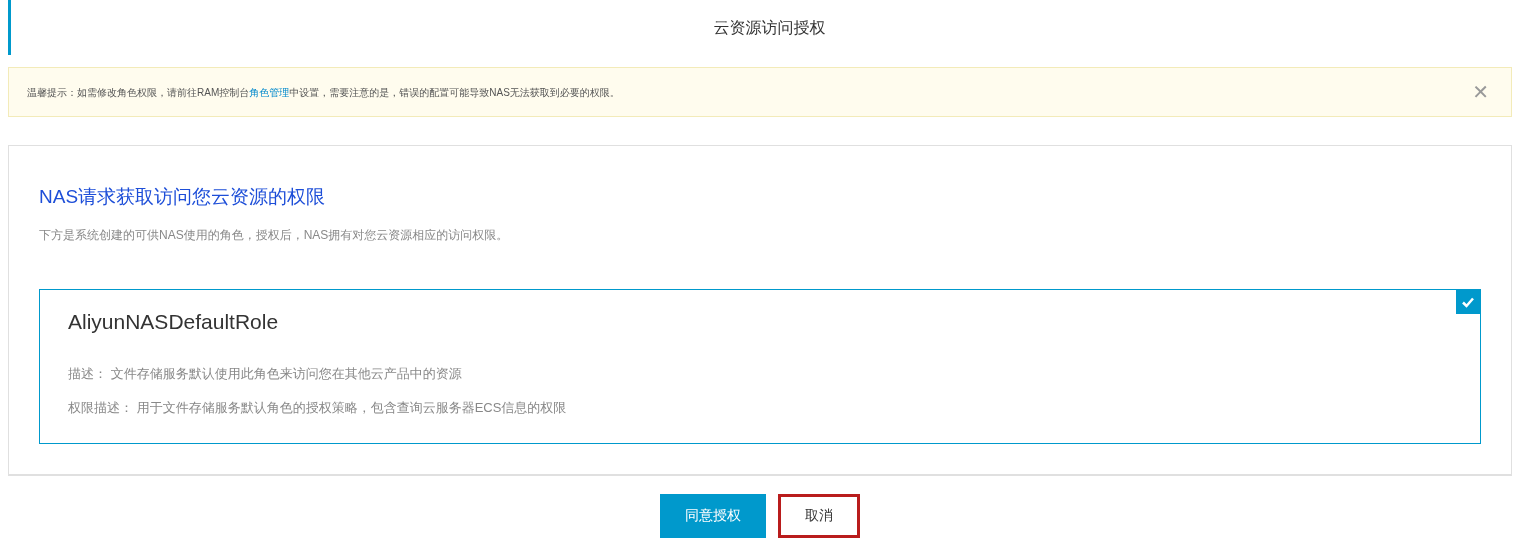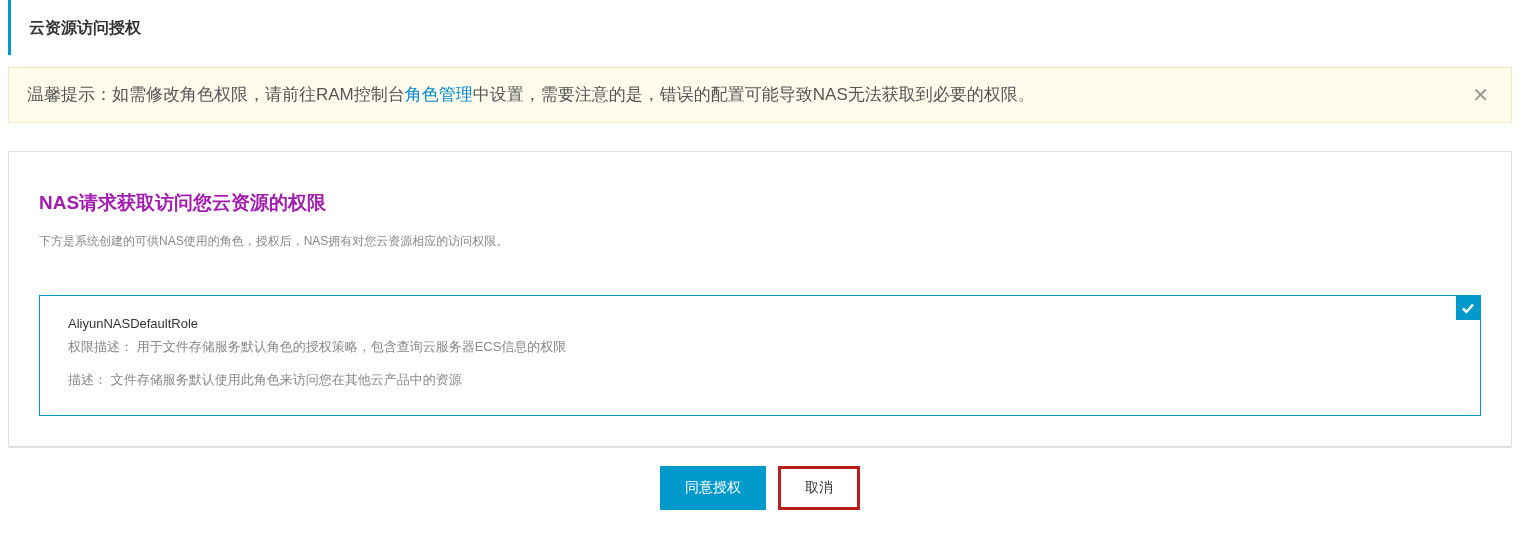--- a/index.html
+++ b/index.html
@@ -15,35 +15,36 @@
       position: relative;
     }
     .page-header {
       padding: 18px 10px 16px 10px;
       border-left: 3px solid #0099cc;
       margin-left: 8px;
     }
     .page-title {
       font-size: 16px;
       color: #333;
-      font-weight: bold;
+      font-weight: normal;
       padding-left: 8px;
+      text-align: center;
     }
     .notice-bar {
       background: #fffcee;
       border: 1px solid #f3ebb9;
       margin: 12px 8px 0 8px;
       padding: 14px 18px;
       position: relative;
       display: flex;
       align-items: center;
       justify-content: space-between;
     }
     .notice-text {
-      font-size: 17px;
+      font-size: 10px;
       color: #555;
       line-height: 1.5;
     }
     .notice-link {
       color: #0088cc;
       text-decoration: none;
       cursor: pointer;
     }
     .notice-close {
       font-size: 20px;
@@ -53,22 +54,22 @@
       padding: 0 4px;
     }
     .main-panel {
       border: 1px solid #e0e0e0;
       margin: 28px 8px 0 8px;
       padding: 38px 30px 30px 30px;
       background: #ffffff;
     }
     .main-heading {
       font-size: 19px;
-      color: #a21caf;
-      font-weight: bold;
+      color: #1d4ed8;
+      font-weight: normal;
       margin-bottom: 16px;
     }
     .main-subtext {
       font-size: 12px;
       color: #888;
       line-height: 1.6;
     }
     .role-card {
       border: 1px solid #0099cc;
       margin-top: 44px;
@@ -85,24 +86,24 @@
       background: #0099cc;
       display: flex;
       align-items: center;
       justify-content: center;
     }
     .role-check svg {
       width: 16px;
       height: 16px;
     }
     .role-name {
-      font-size: 13px;
+      font-size: 21px;
       color: #333;
       font-weight: normal;
-      margin-bottom: 4px;
+      margin-bottom: 28px;
     }
     .role-row {
       font-size: 13px;
       color: #888;
       line-height: 1.8;
       margin-bottom: 10px;
     }
     .role-row:last-child {
       margin-bottom: 0;
     }
@@ -152,26 +153,26 @@
   <p class="main-subtext">下方是系统创建的可供NAS使用的角色，授权后，NAS拥有对您云资源相应的访问权限。</p>
 
   <div class="role-card">
     <div class="role-check">
       <svg viewBox="0 0 16 16" fill="none" stroke="#ffffff" stroke-width="2.5">
         <path d="M3 8.5 L6.5 12 L13 4.5"></path>
       </svg>
     </div>
     <h3 class="role-name">AliyunNASDefaultRole</h3>
     <div class="role-row">
+      <span>描述：</span>
+      <span>文件存储服务默认使用此角色来访问您在其他云产品中的资源</span>
+    </div>
+    <div class="role-row">
       <span>权限描述：</span>
       <span>用于文件存储服务默认角色的授权策略，包含查询云服务器ECS信息的权限</span>
-    </div>
-    <div class="role-row">
-      <span>描述：</span>
-      <span>文件存储服务默认使用此角色来访问您在其他云产品中的资源</span>
     </div>
   </div>
 </div>
 
 <div class="footer-bar">
   <button class="btn btn-primary">同意授权</button>
   <button class="btn btn-secondary">取消</button>
 </div>
 
 </body></html>

